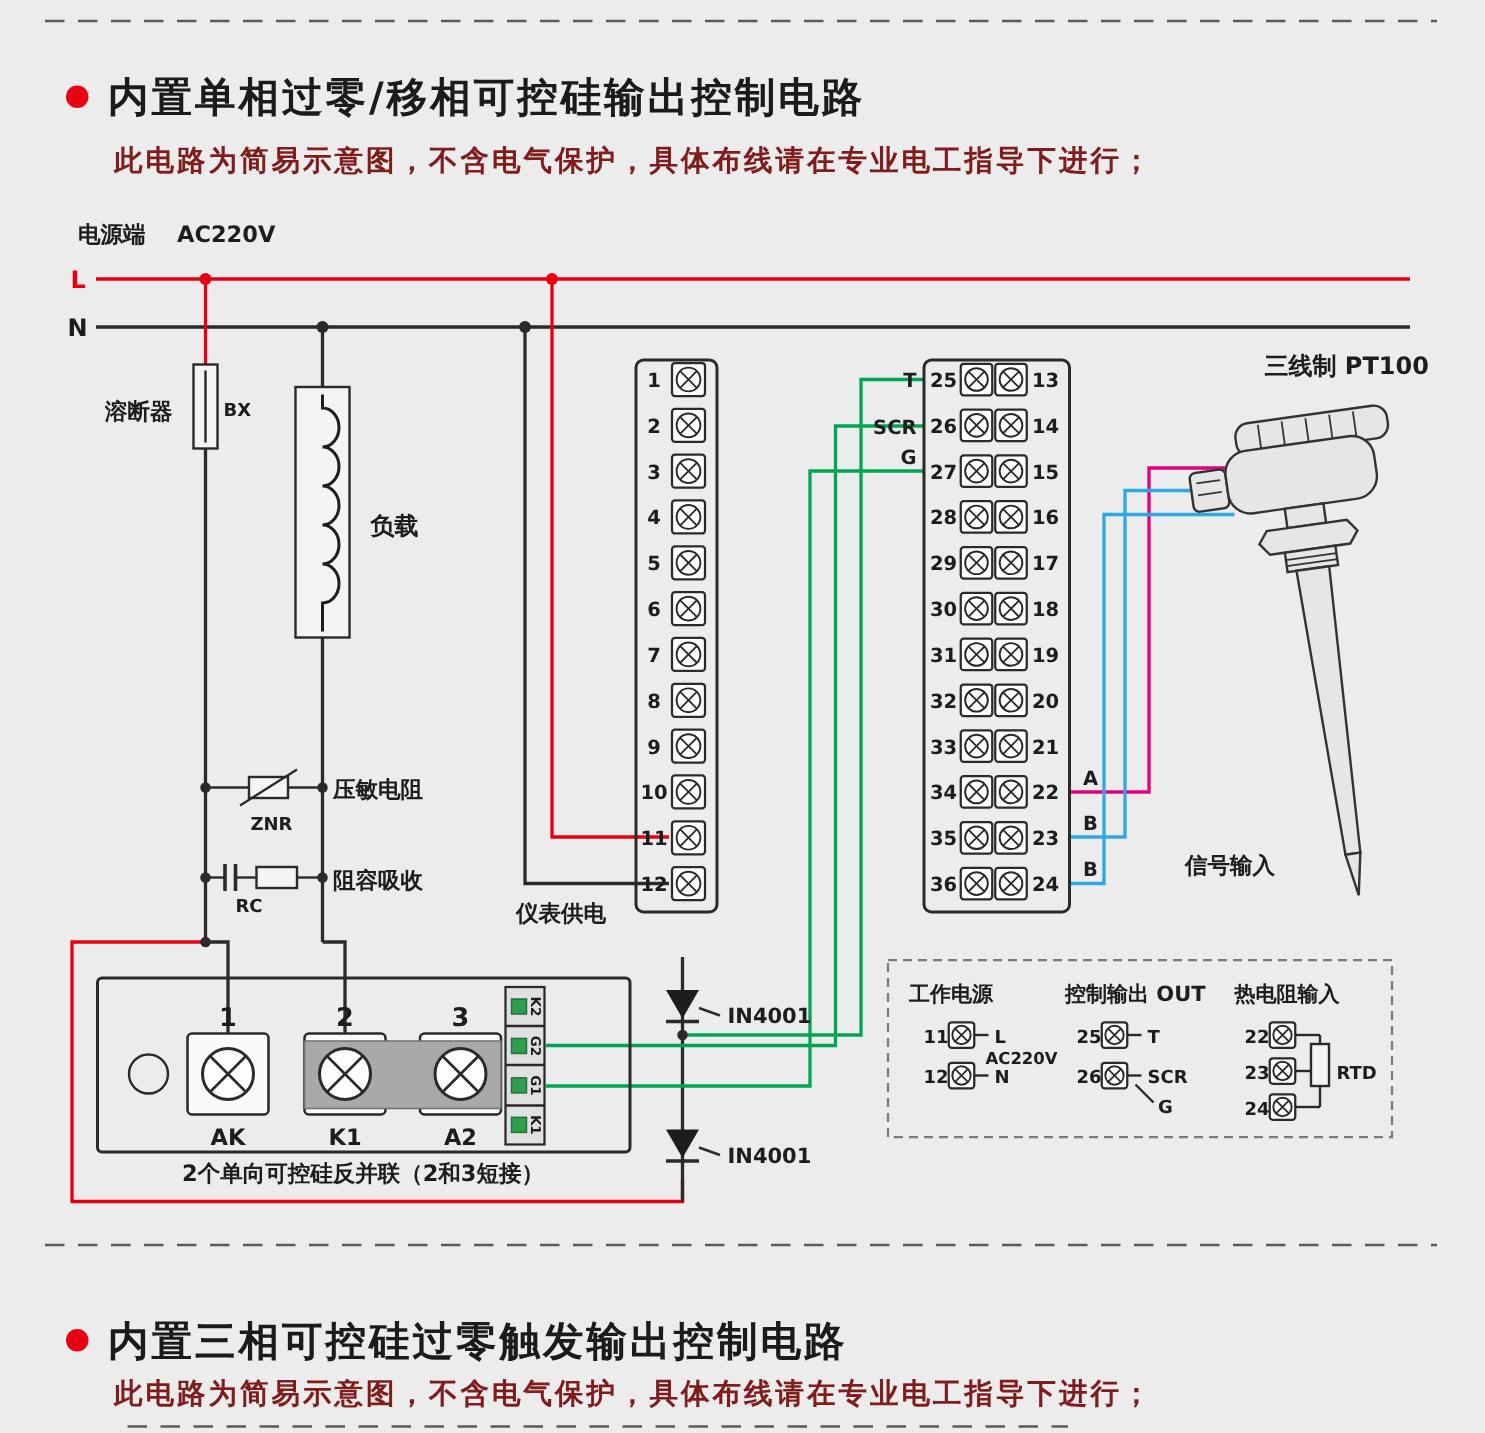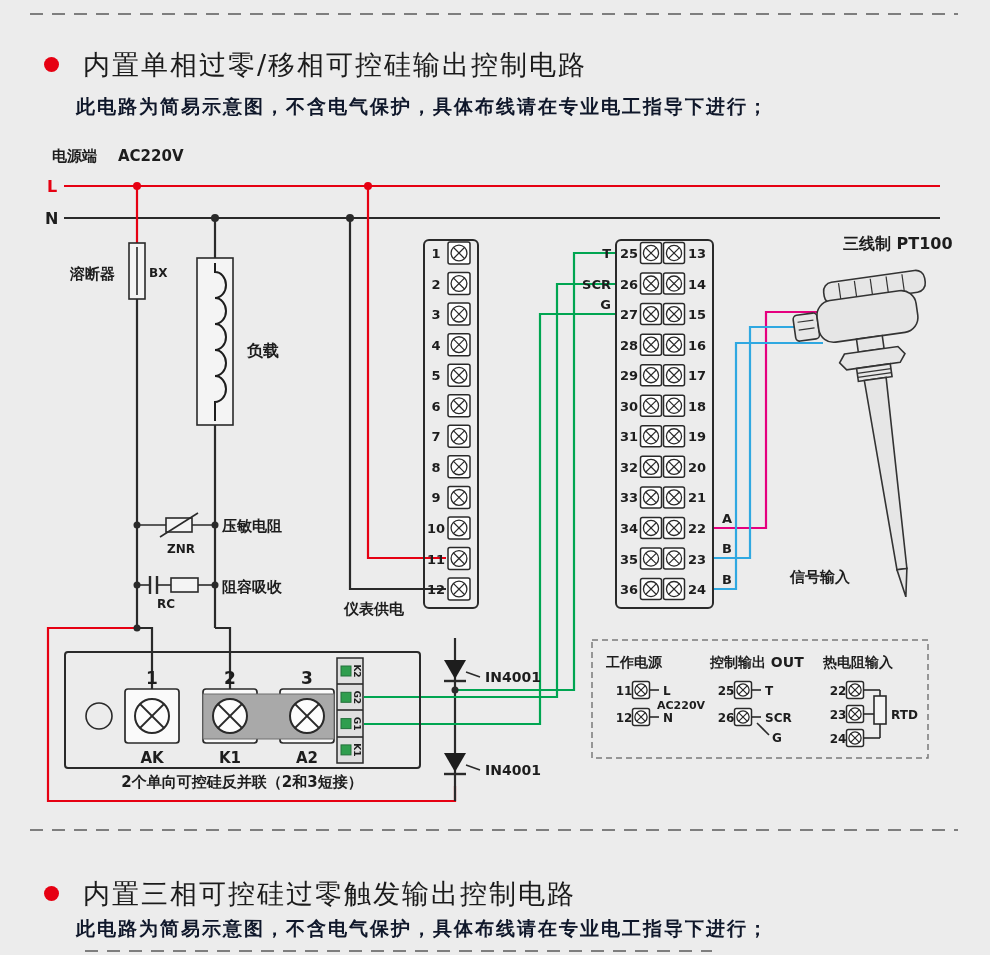--- a/index.html
+++ b/index.html
@@ -1,21 +1,21 @@
 <!DOCTYPE html>
 <html style="--c-red: #e60012; --c-green: #00a551; --c-blue: #2fa8e1; --c-magenta: #e5007f;"><head>
 <meta charset="utf-8">
 <style>
   *{margin:0;padding:0;box-sizing:border-box}
   html,body{width:990px;height:955px}
   body{position:relative;overflow:hidden;font-family:"DejaVu Sans","Liberation Sans",sans-serif;background:#ececec}
   .hdr{position:absolute;left:44px;display:flex;align-items:flex-start;z-index:2}
   .bullet{width:15px;height:15px;border-radius:50%;background:var(--c-red,#e60012);margin-top:10px;flex:none}
-  .hdr h2{font-size:27px;font-weight:normal;color:#1b1b1b;margin-left:24px;letter-spacing:2px;white-space:nowrap}
-  .sub{position:absolute;left:76px;z-index:2;font-size:19px;font-weight:bold;color:#0f172a;letter-spacing:2px;white-space:nowrap}
+  .hdr h2{font-size:27px;font-weight:bold;color:#1b1b1b;margin-left:13px;letter-spacing:2px;white-space:nowrap}
+  .sub{position:absolute;left:76px;z-index:2;font-size:19px;font-weight:bold;color:#7f1d1d;letter-spacing:2px;white-space:nowrap}
   svg{position:absolute;top:0;left:0;z-index:1}
   svg text{font-family:"DejaVu Sans","Liberation Sans",sans-serif;fill:#1d1d1d}
   .t9{font-size:9px;font-weight:bold}
   .t11{font-size:11px;font-weight:bold}
   .t12{font-size:12px;font-weight:bold}
   .t13{font-size:13px;font-weight:bold}
   .t14{font-size:14px;font-weight:bold}
   .t15{font-size:15px;font-weight:bold}
   .t16{font-size:16px;font-weight:bold}
   .t17{font-size:17px;font-weight:bold}

